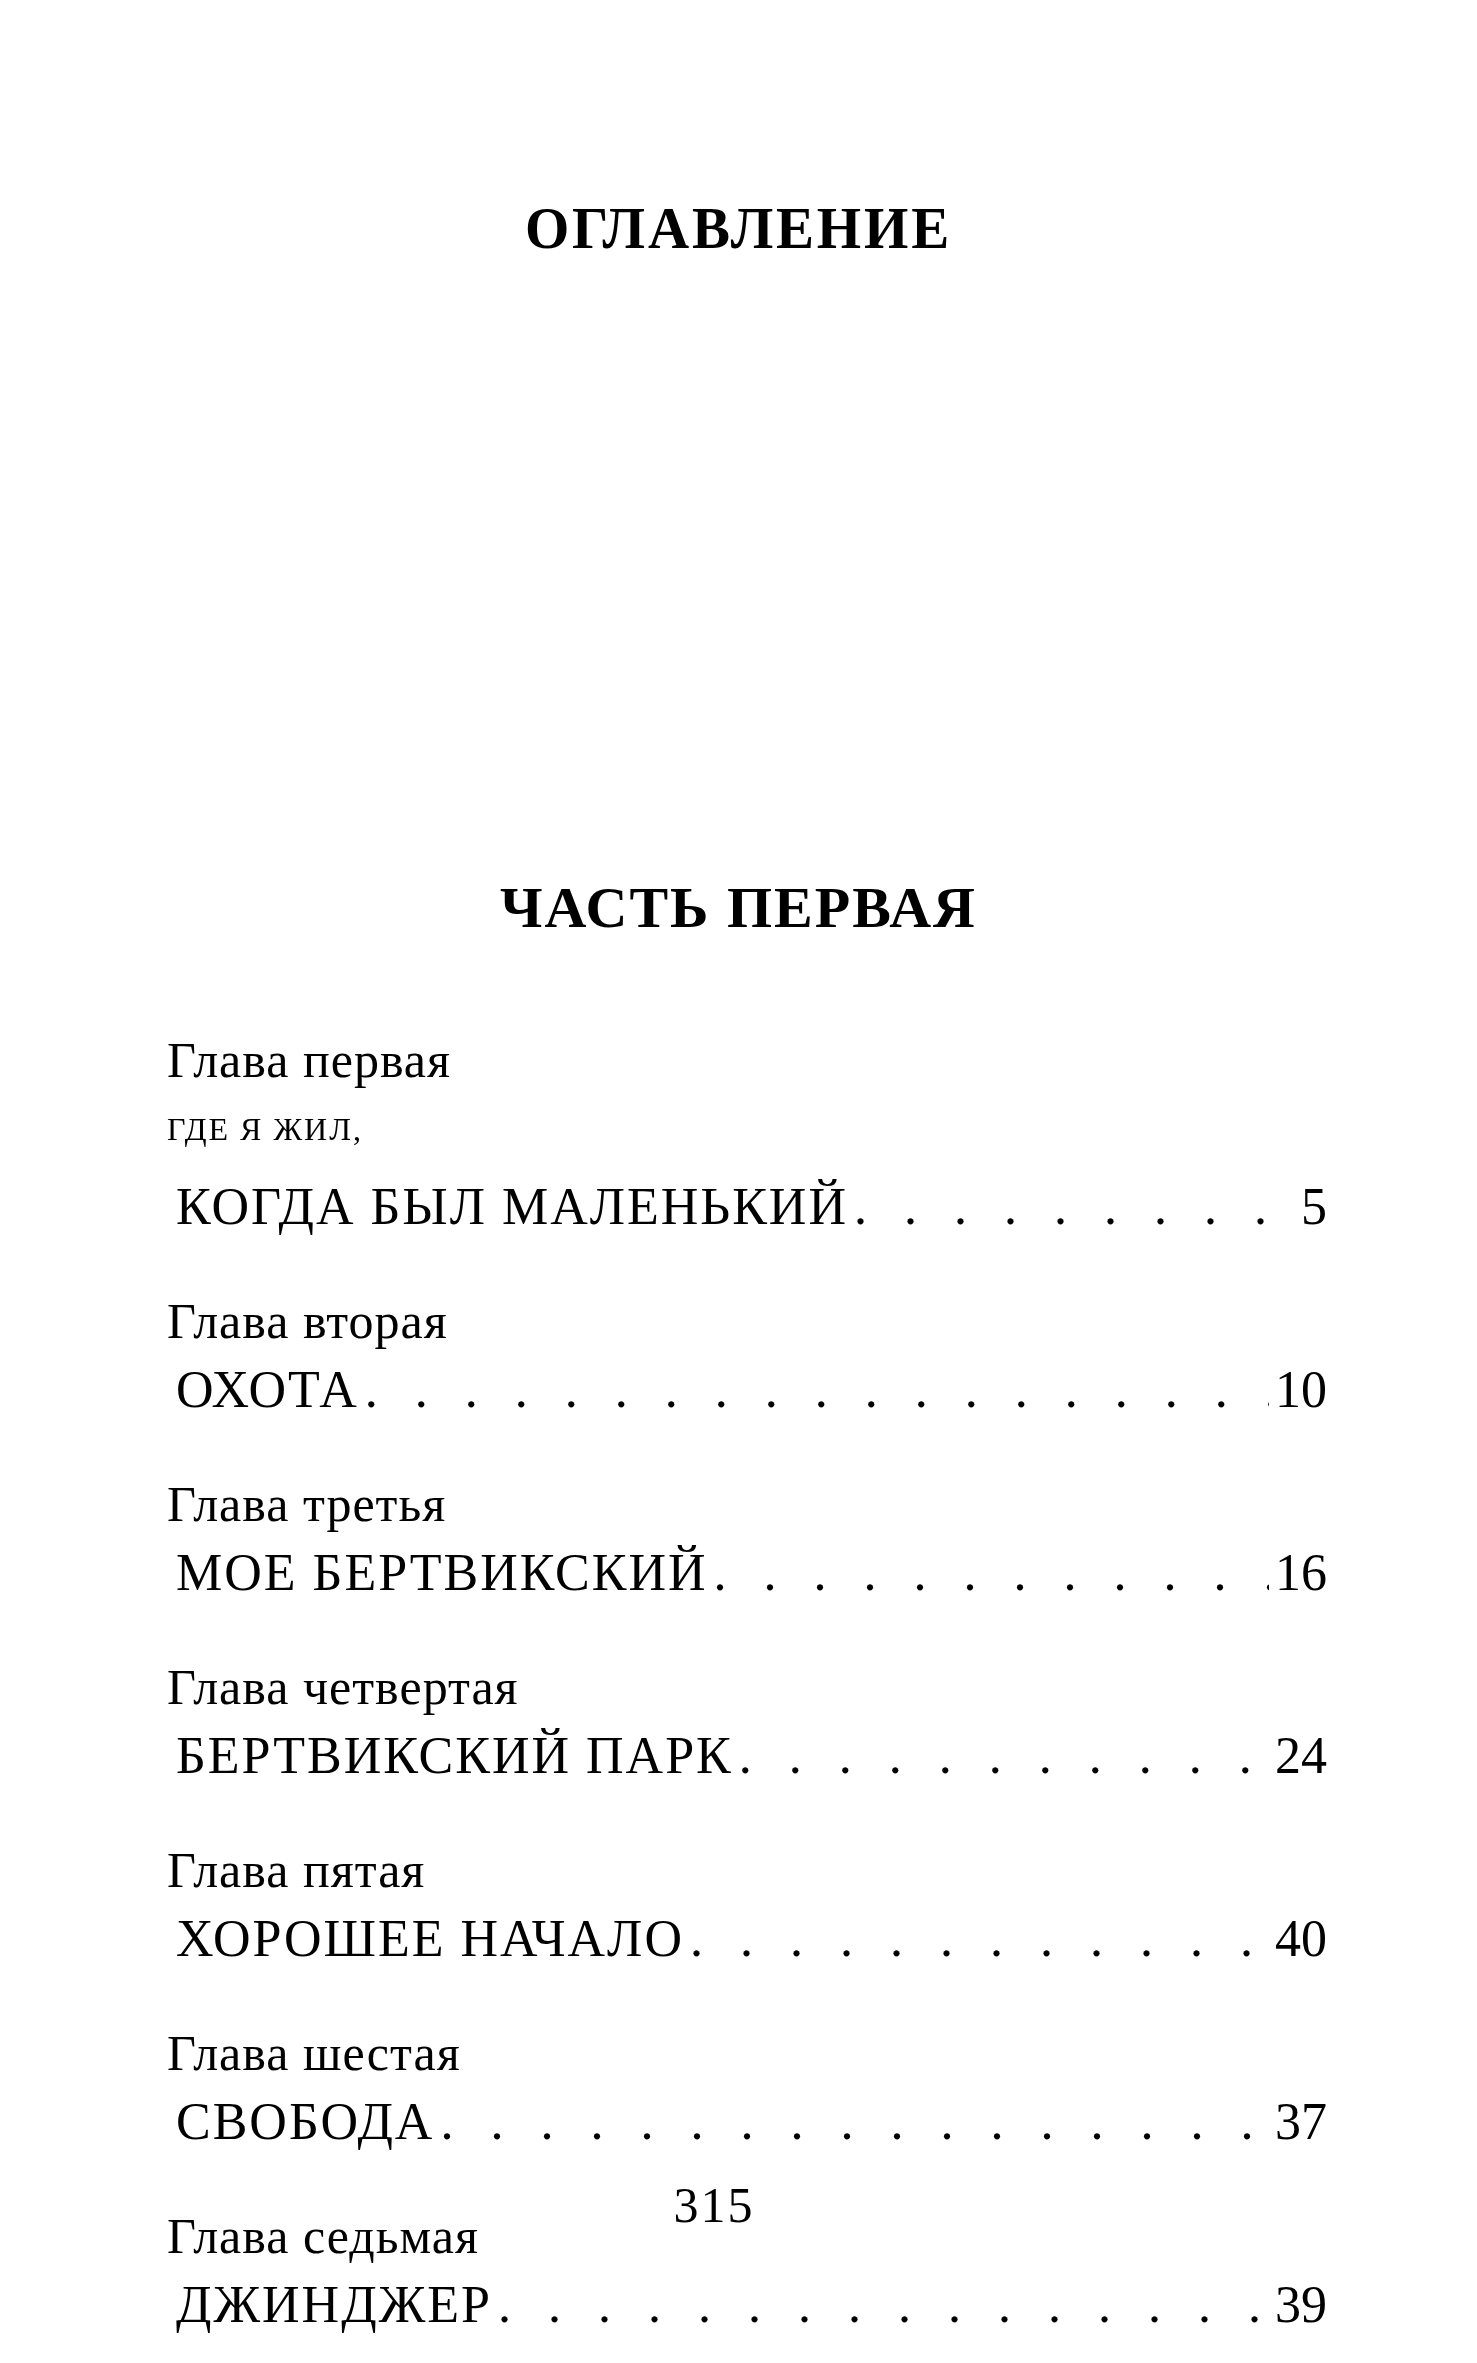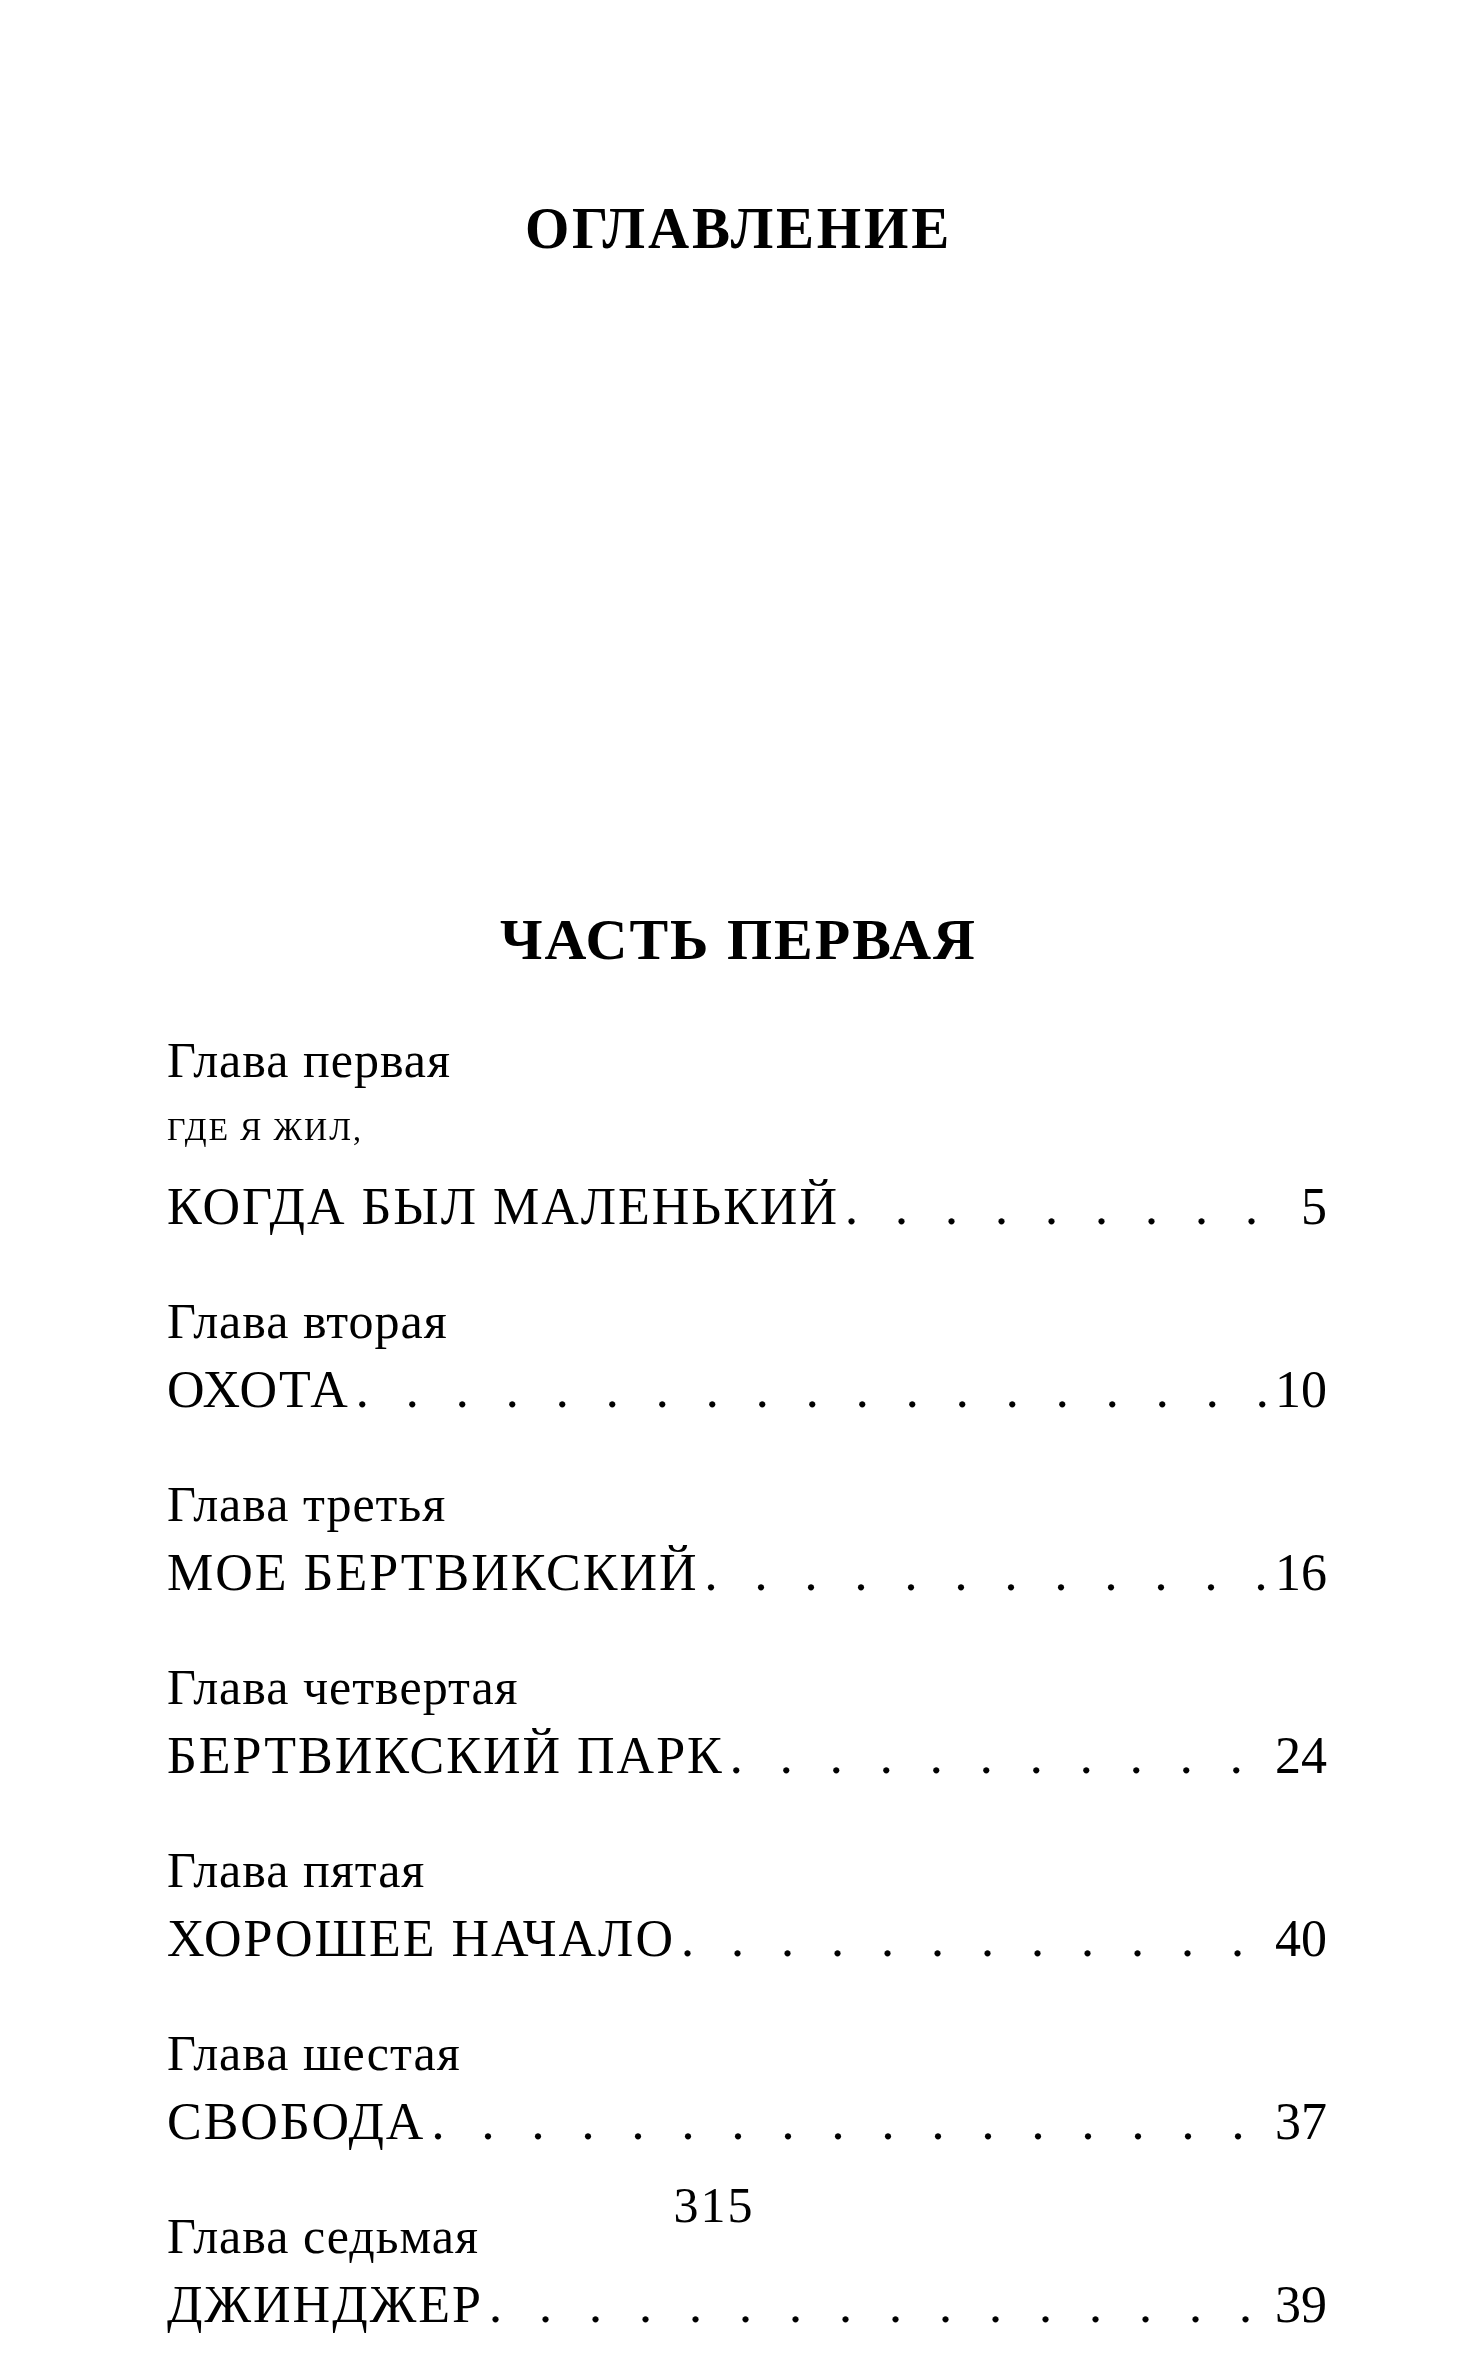--- a/index.html
+++ b/index.html
@@ -22,21 +22,21 @@
       width: 1477px;
       text-align: center;
       font-weight: bold;
       font-size: 60px;
       letter-spacing: 3px;
       line-height: 80px;
       transform: scaleX(0.95);
     }
     .part-title {
       position: absolute;
-      top: 900px;
+      top: 868px;
       left: 0;
       width: 1477px;
       text-align: center;
       font-weight: bold;
       font-size: 58px;
       letter-spacing: 2px;
       line-height: 80px;
     }
     .toc {
       position: absolute;
@@ -66,20 +66,21 @@
       display: flex;
       align-items: baseline;
       font-size: 52px;
       line-height: 78px;
       height: 78px;
       letter-spacing: 2px;
       white-space: nowrap;
     }
     .title-row .title-text {
       flex: 0 0 auto;
+      margin-left: 9px;
     }
     .title-row .leader {
       flex: 1 1 auto;
       overflow: hidden;
       white-space: nowrap;
       letter-spacing: 12px;
       margin: 0 6px;
     }
     .title-row .leader::before {
       content: ". . . . . . . . . . . . . . . . . . . . . . . . . . . . . . . . . . . . . . . . . . . . . . . . . . . . . . . .";

